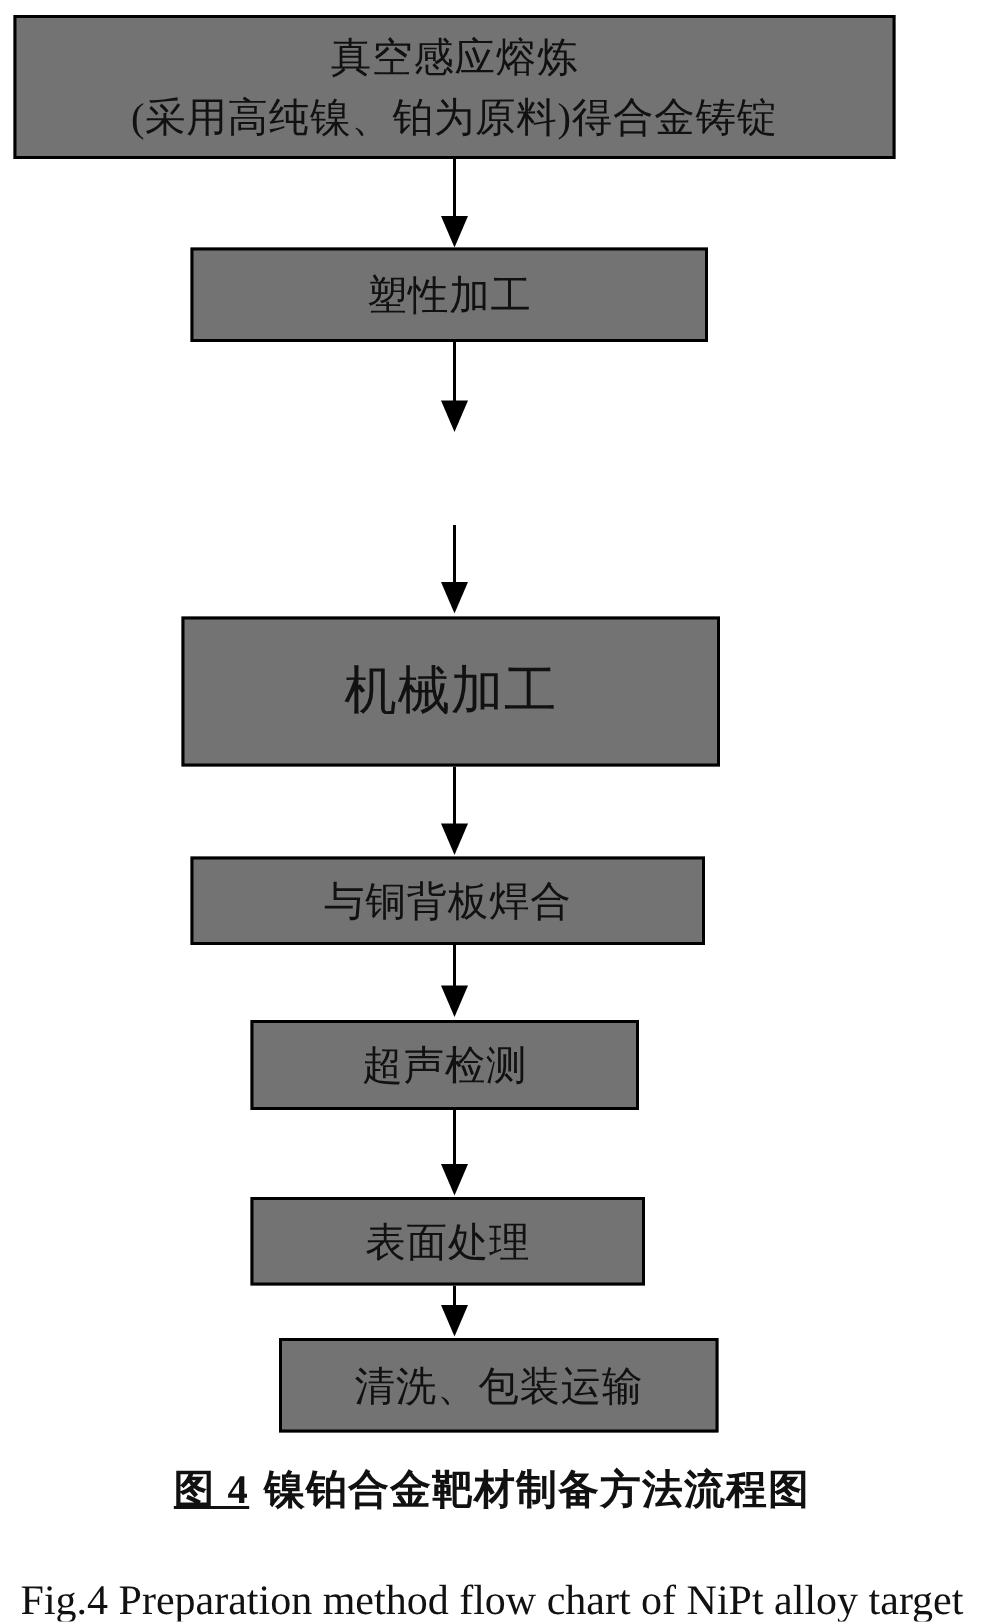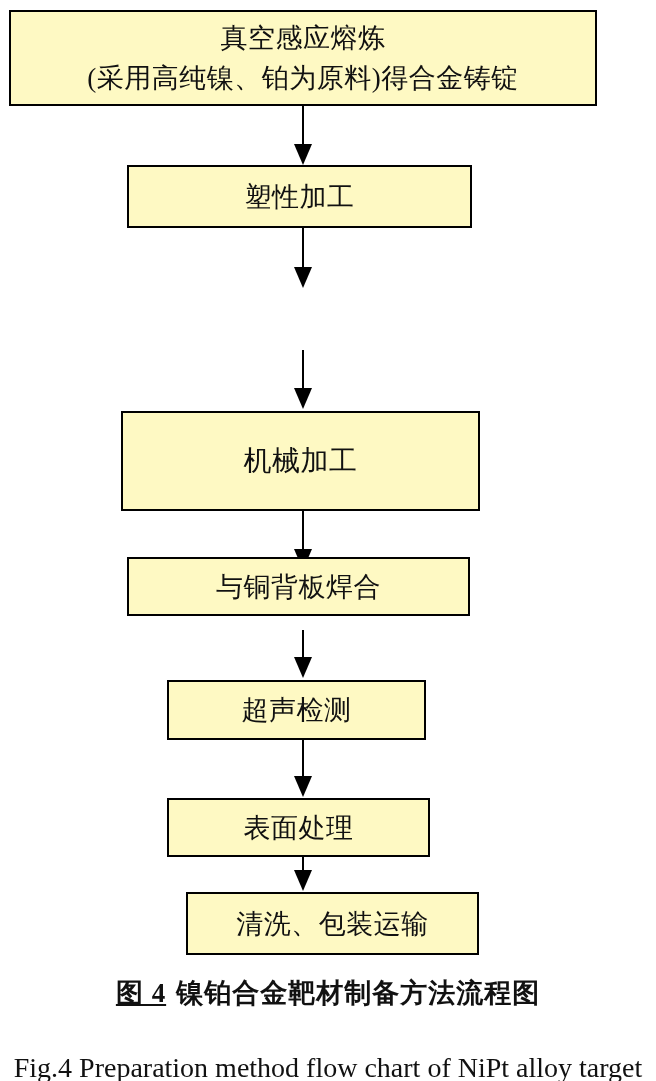--- a/index.html
+++ b/index.html
@@ -21,43 +21,43 @@
     left: 0;
     top: 0;
     width: 656px;
     height: 1081px;
   }
 
   .node {
     position: absolute;
     box-sizing: border-box;
     border: 2px solid #000000;
-    background: #fef9c3;
+    background: #737373;
     display: flex;
     flex-direction: column;
     align-items: center;
     justify-content: center;
     text-align: center;
     font-family: "Liberation Serif", "DejaVu Serif", serif;
     color: #111111;
     z-index: 2;
   }
   .node .line1,
   .node .line2 {
     display: block;
     white-space: nowrap;
     letter-spacing: 0.5px;
   }
 
   
   #node-0 { left: 9px;   top: 10px;  width: 588px; height: 96px;  font-size: 27px; line-height: 40px; }
   #node-1 { left: 127px; top: 165px; width: 345px; height: 63px;  font-size: 27px; line-height: 34px; }
   #node-2 { left: 127px; top: 290px; width: 345px; height: 60px;  font-size: 27px; line-height: 34px; }
-  #node-3 { left: 121px; top: 411px; width: 359px; height: 100px; font-size: 28px; line-height: 40px; text-align: center; }
-  #node-4 { left: 127px; top: 557px; width: 343px; height: 59px;  font-size: 27px; line-height: 34px; }
+  #node-3 { left: 121px; top: 411px; width: 359px; height: 100px; font-size: 35px; line-height: 40px; text-align: center; }
+  #node-4 { left: 127px; top: 571px; width: 343px; height: 59px;  font-size: 27px; line-height: 34px; }
   #node-5 { left: 167px; top: 680px; width: 259px; height: 60px;  font-size: 27px; line-height: 34px; }
   #node-6 { left: 167px; top: 798px; width: 263px; height: 59px;  font-size: 27px; line-height: 34px; }
   #node-7 { left: 154px; top: 892px; width: 293px; height: 63px;  font-size: 27px; line-height: 34px; margin-left: 32px; }
 
   .connector {
     position: absolute;
     z-index: 1;
   }
   .connector .shaft {
     position: absolute;

